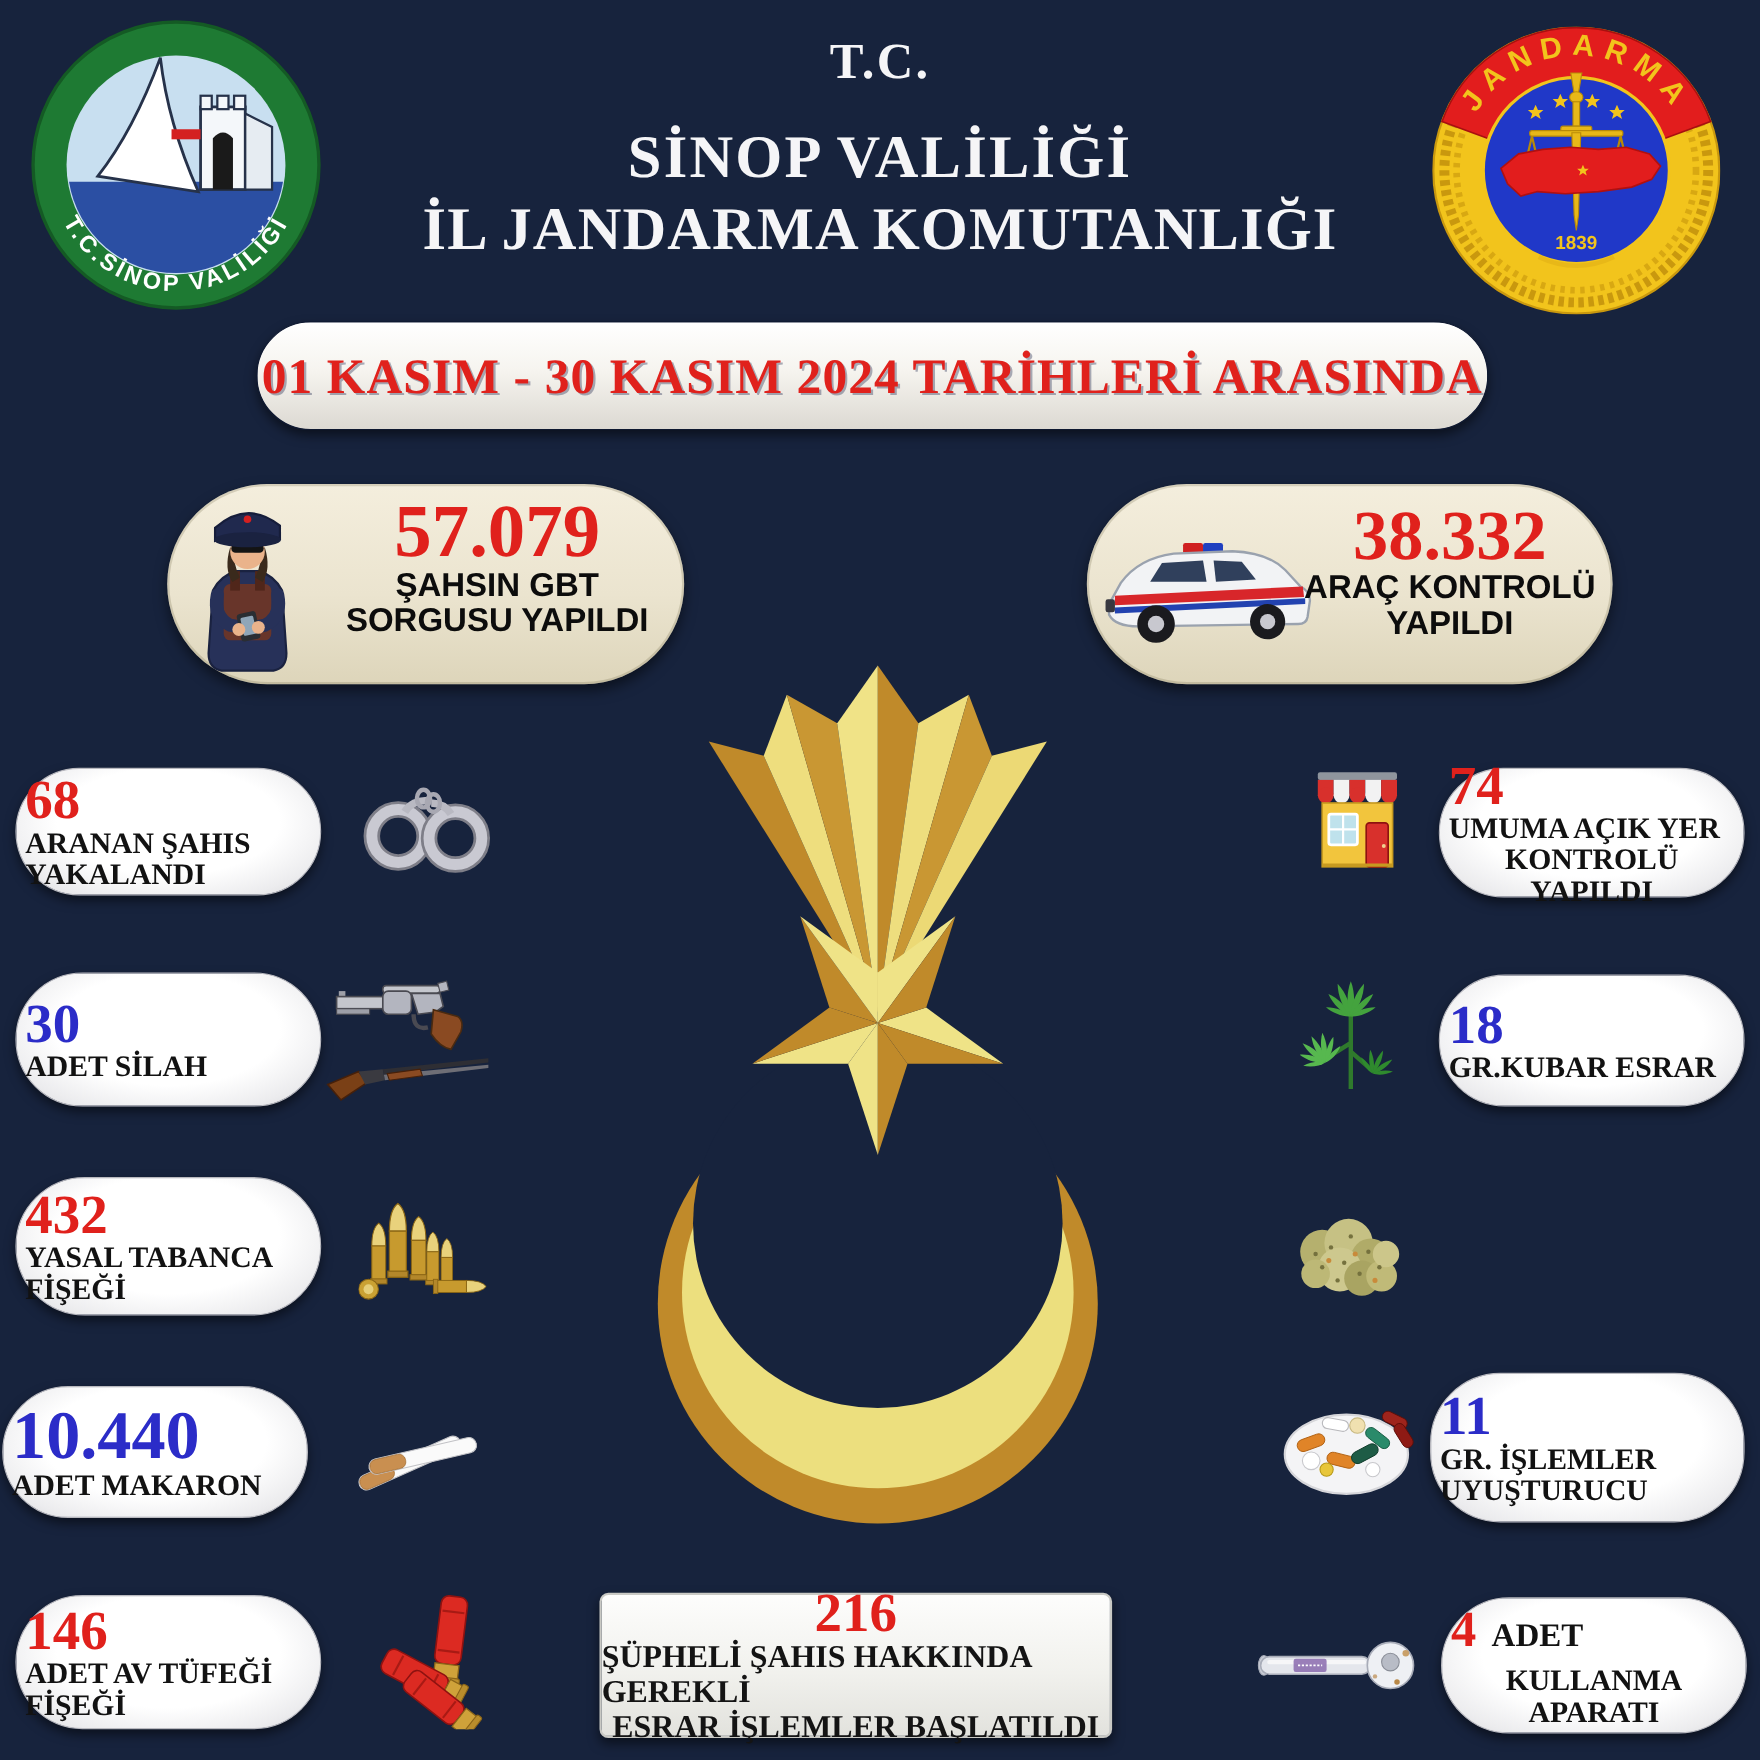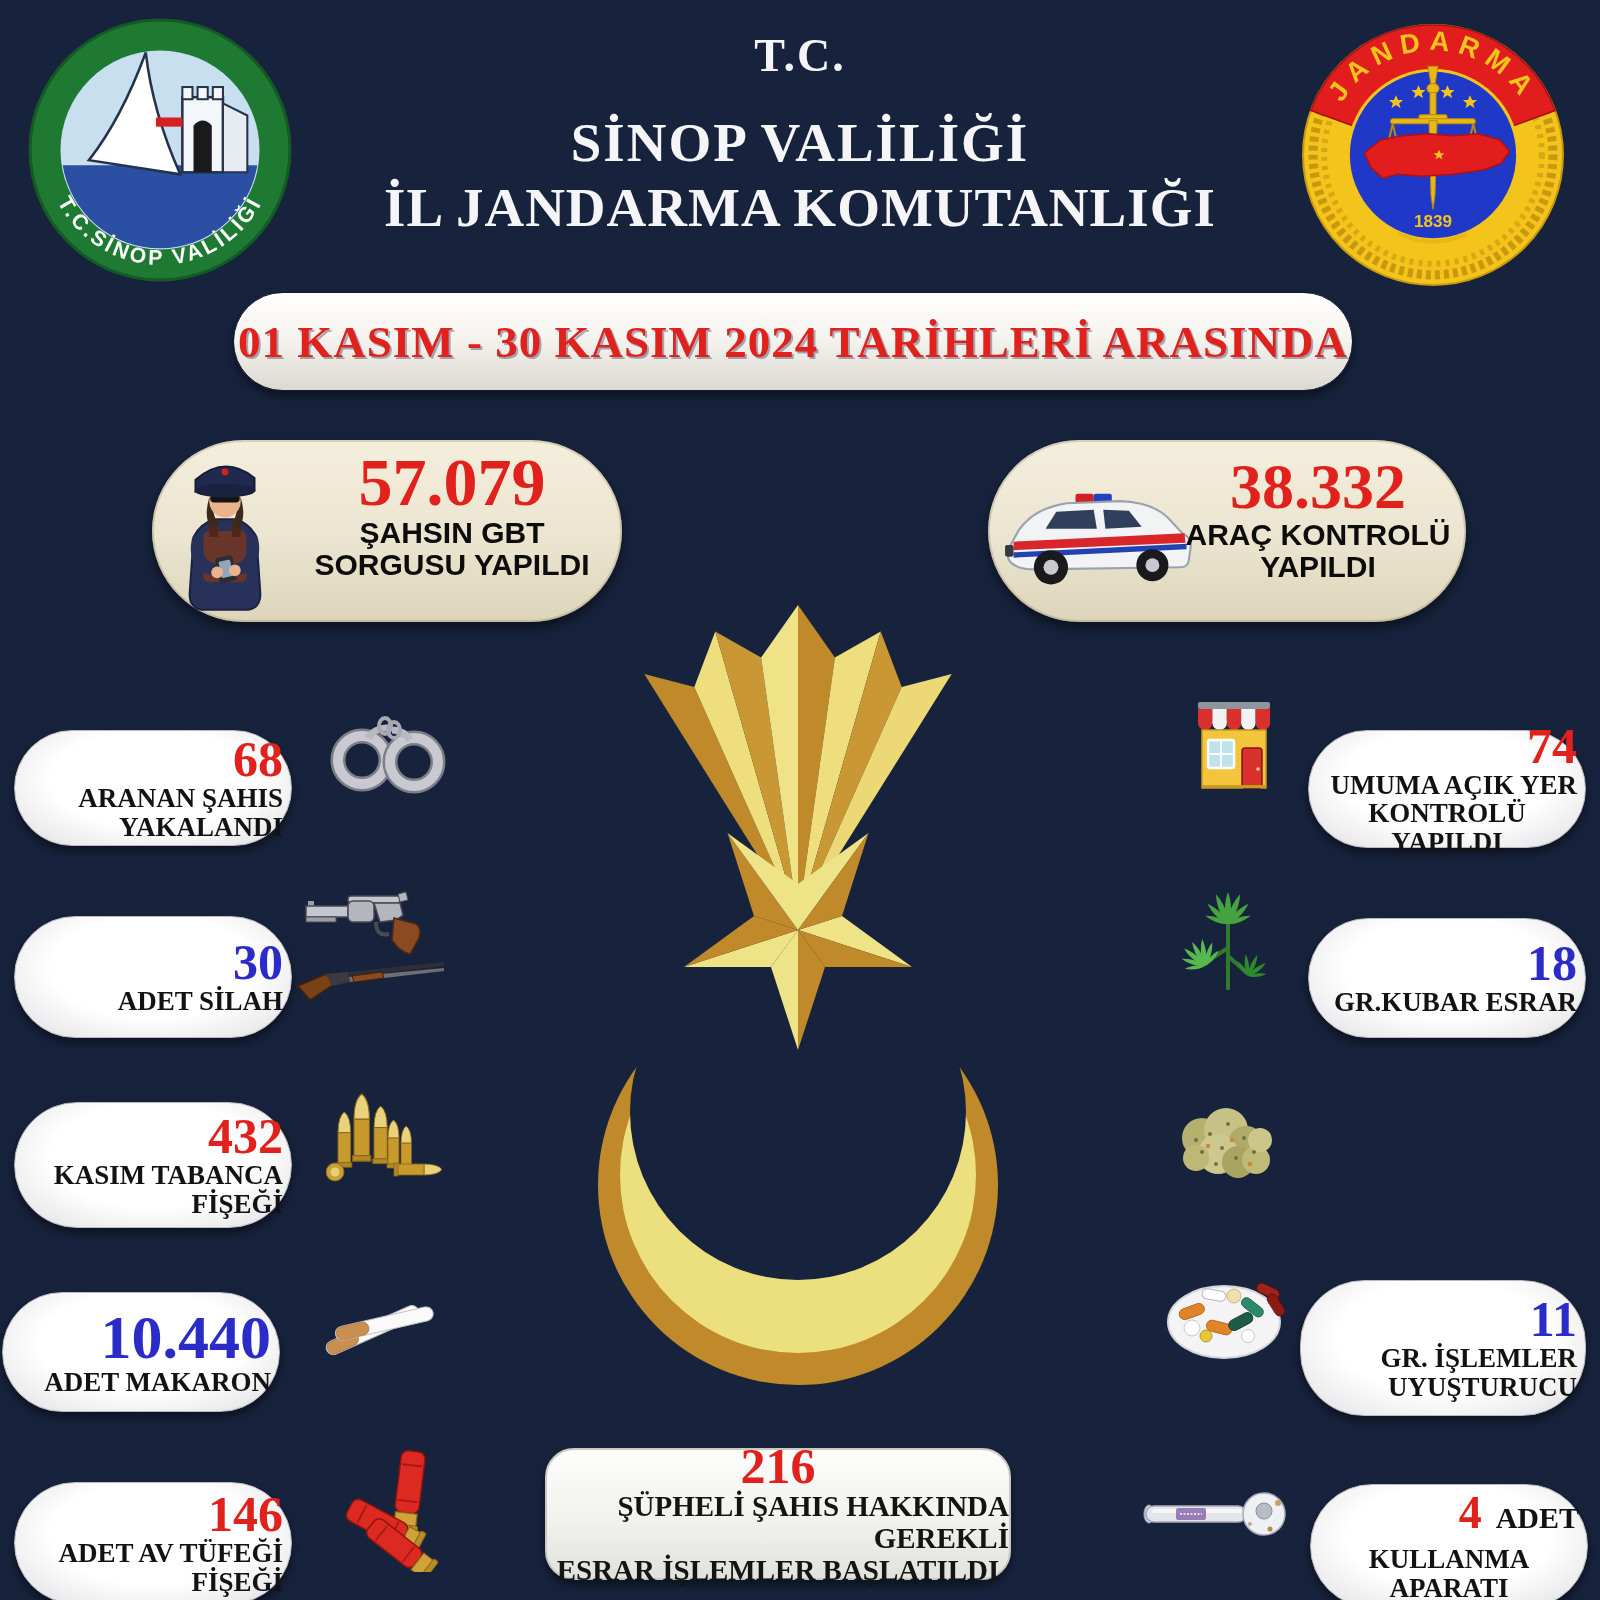--- a/index.html
+++ b/index.html
@@ -28,30 +28,30 @@
     box-shadow:0 6px 12px rgba(0,0,0,.5), inset 0 0 0 2px rgba(120,110,80,.25);}
   .big-pill .txt{position:absolute;top:8px;text-align:center;}
   .big-num{font-size:68px;font-weight:bold;line-height:1.02;}
   .big-label{font-family:"Liberation Sans",sans-serif;font-weight:bold;color:#0c0c0c;
              font-size:30px;line-height:1.07;}
 
   
   .stat-pill{position:absolute;width:278px;border-radius:64px;
     background:radial-gradient(ellipse at 50% 42%,#ffffff 52%,#ececee 80%,#d7d7db 100%);
     border:1px solid #b9b9bf;box-shadow:0 5px 10px rgba(0,0,0,.5);
-    display:flex;flex-direction:column;align-items:flex-end;justify-content:center;
-    text-align:center;padding:4px 8px;box-sizing:border-box;margin-top:32px;}
+    display:flex;flex-direction:column;align-items:flex-start;justify-content:center;
+    text-align:center;padding:4px 8px;box-sizing:border-box;}
   .pill-num{font-weight:bold;font-size:50px;line-height:0.98;}
   .pill-label{font-weight:bold;color:#121212;font-size:27px;line-height:1.05;}
 
   
-  .bottom-banner{position:absolute;left:545px;top:1448px;width:462px;height:128px;border-radius:29px;
+  .bottom-banner{position:absolute;left:545px;top:1448px;width:462px;height:128px;border-radius:8px;
     background:linear-gradient(180deg,#fdfdfc 0%,#f1f1ed 55%,#e2e2dd 100%);
     border:2px solid #c9c9c4;box-shadow:0 5px 10px rgba(0,0,0,.5);
-    display:flex;flex-direction:column;align-items:center;justify-content:center;text-align:right;}
+    display:flex;flex-direction:column;align-items:center;justify-content:center;text-align:left;}
   .bottom-num{font-weight:bold;font-size:50px;line-height:1;}
   .bottom-label{font-weight:bold;color:#141414;font-size:29px;line-height:1.1;}
 </style>
 </head>
 <body>
 
 <div class="canvas">
 
   <svg class="abs" style="left:28px;top:18px;" width="264" height="264" viewBox="0 0 260 260">
     <circle cx="130" cy="130" r="128" fill="#1e7a33" stroke="#145a24" stroke-width="3"></circle>
@@ -240,21 +240,21 @@
       <polygon points="2,26 30,14 38,24 14,40" fill="#7a4016" stroke="#46200a" stroke-width="1.5"></polygon>
       <polygon points="30,14 52,12 54,22 36,26" fill="#3a3a40"></polygon>
       <polygon points="52,12 148,2 148,6 53,17" fill="#2e2e34"></polygon>
       <polygon points="53,17 148,8 148,11 54,22" fill="#6e6e76"></polygon>
       <polygon points="56,16 86,12 88,18 58,22" fill="#8a4a22" stroke="#46200a" stroke-width="1"></polygon>
     </g>
   </svg>
 
   <div class="stat-pill" style="left:14px;top:1070px;height:126px;">
     <div class="pill-num" style="color: rgb(224, 33, 28);">432</div>
-    <div class="pill-label">KASIM TABANCA</div>
+    <div class="pill-label">YASAL TABANCA</div>
     <div class="pill-label">FİŞEĞİ</div>
   </div>
   <svg class="abs" style="left:326px;top:1076px;" width="120" height="112" viewBox="0 0 120 112">
     <defs>
       <g id="blt">
         <path d="M0,18 Q0,4 5.5,0 Q11,4 11,18 Z" fill="#e9d27c" stroke="#8a6514" stroke-width="0.8"></path>
         <rect x="0" y="18" width="11" height="28" fill="#c79a2e" stroke="#8a6514" stroke-width="0.8"></rect>
         <rect x="-1" y="44" width="13" height="4" fill="#b3872a" stroke="#8a6514" stroke-width="0.8"></rect>
       </g>
     </defs>

